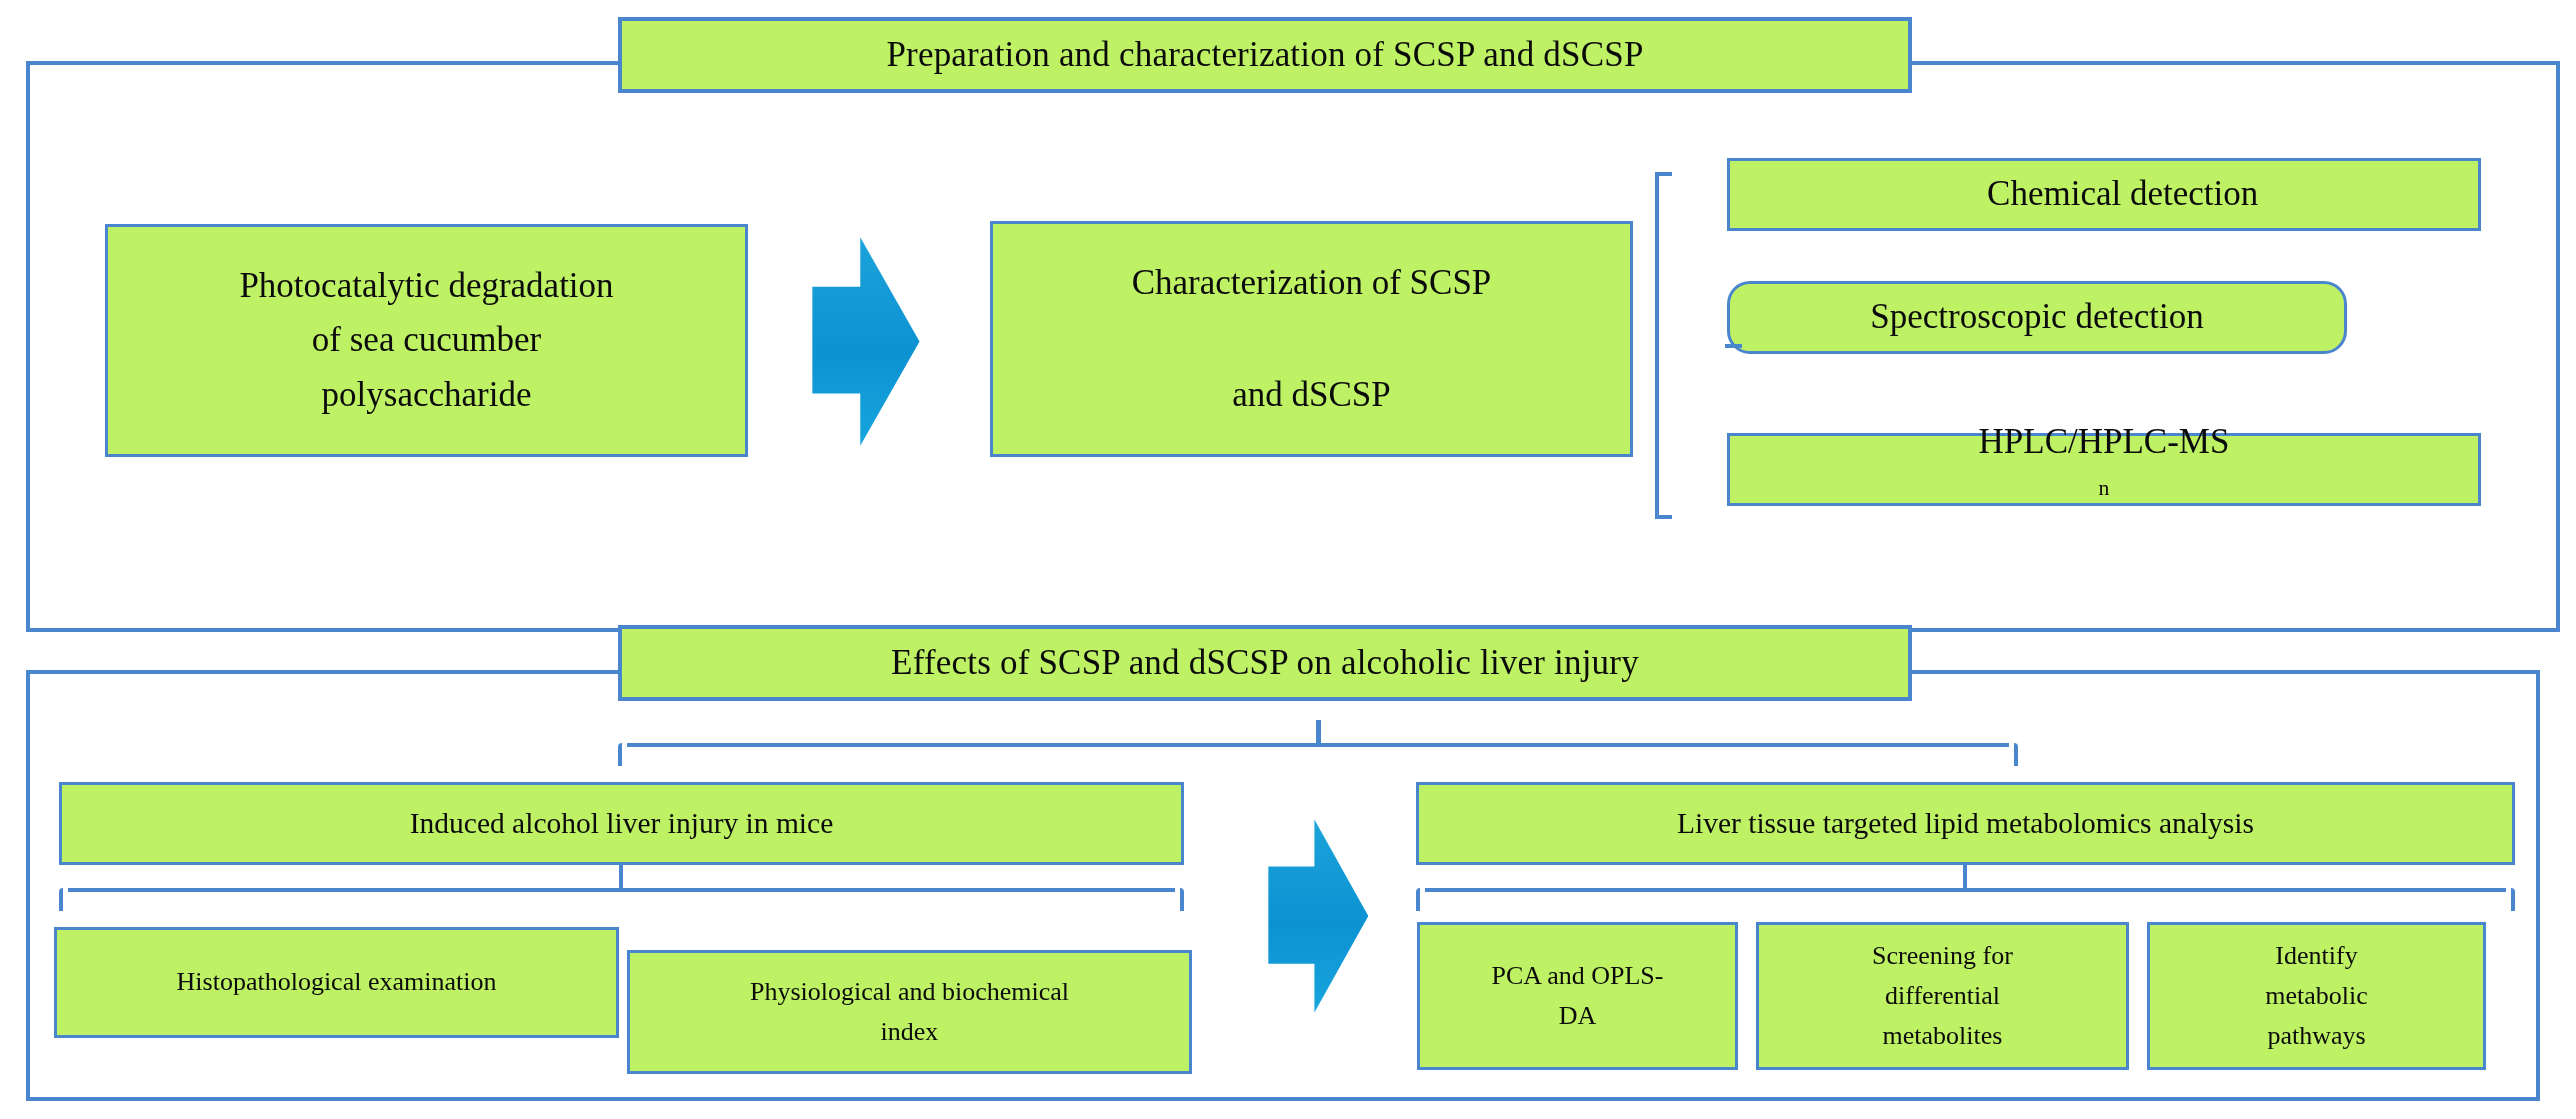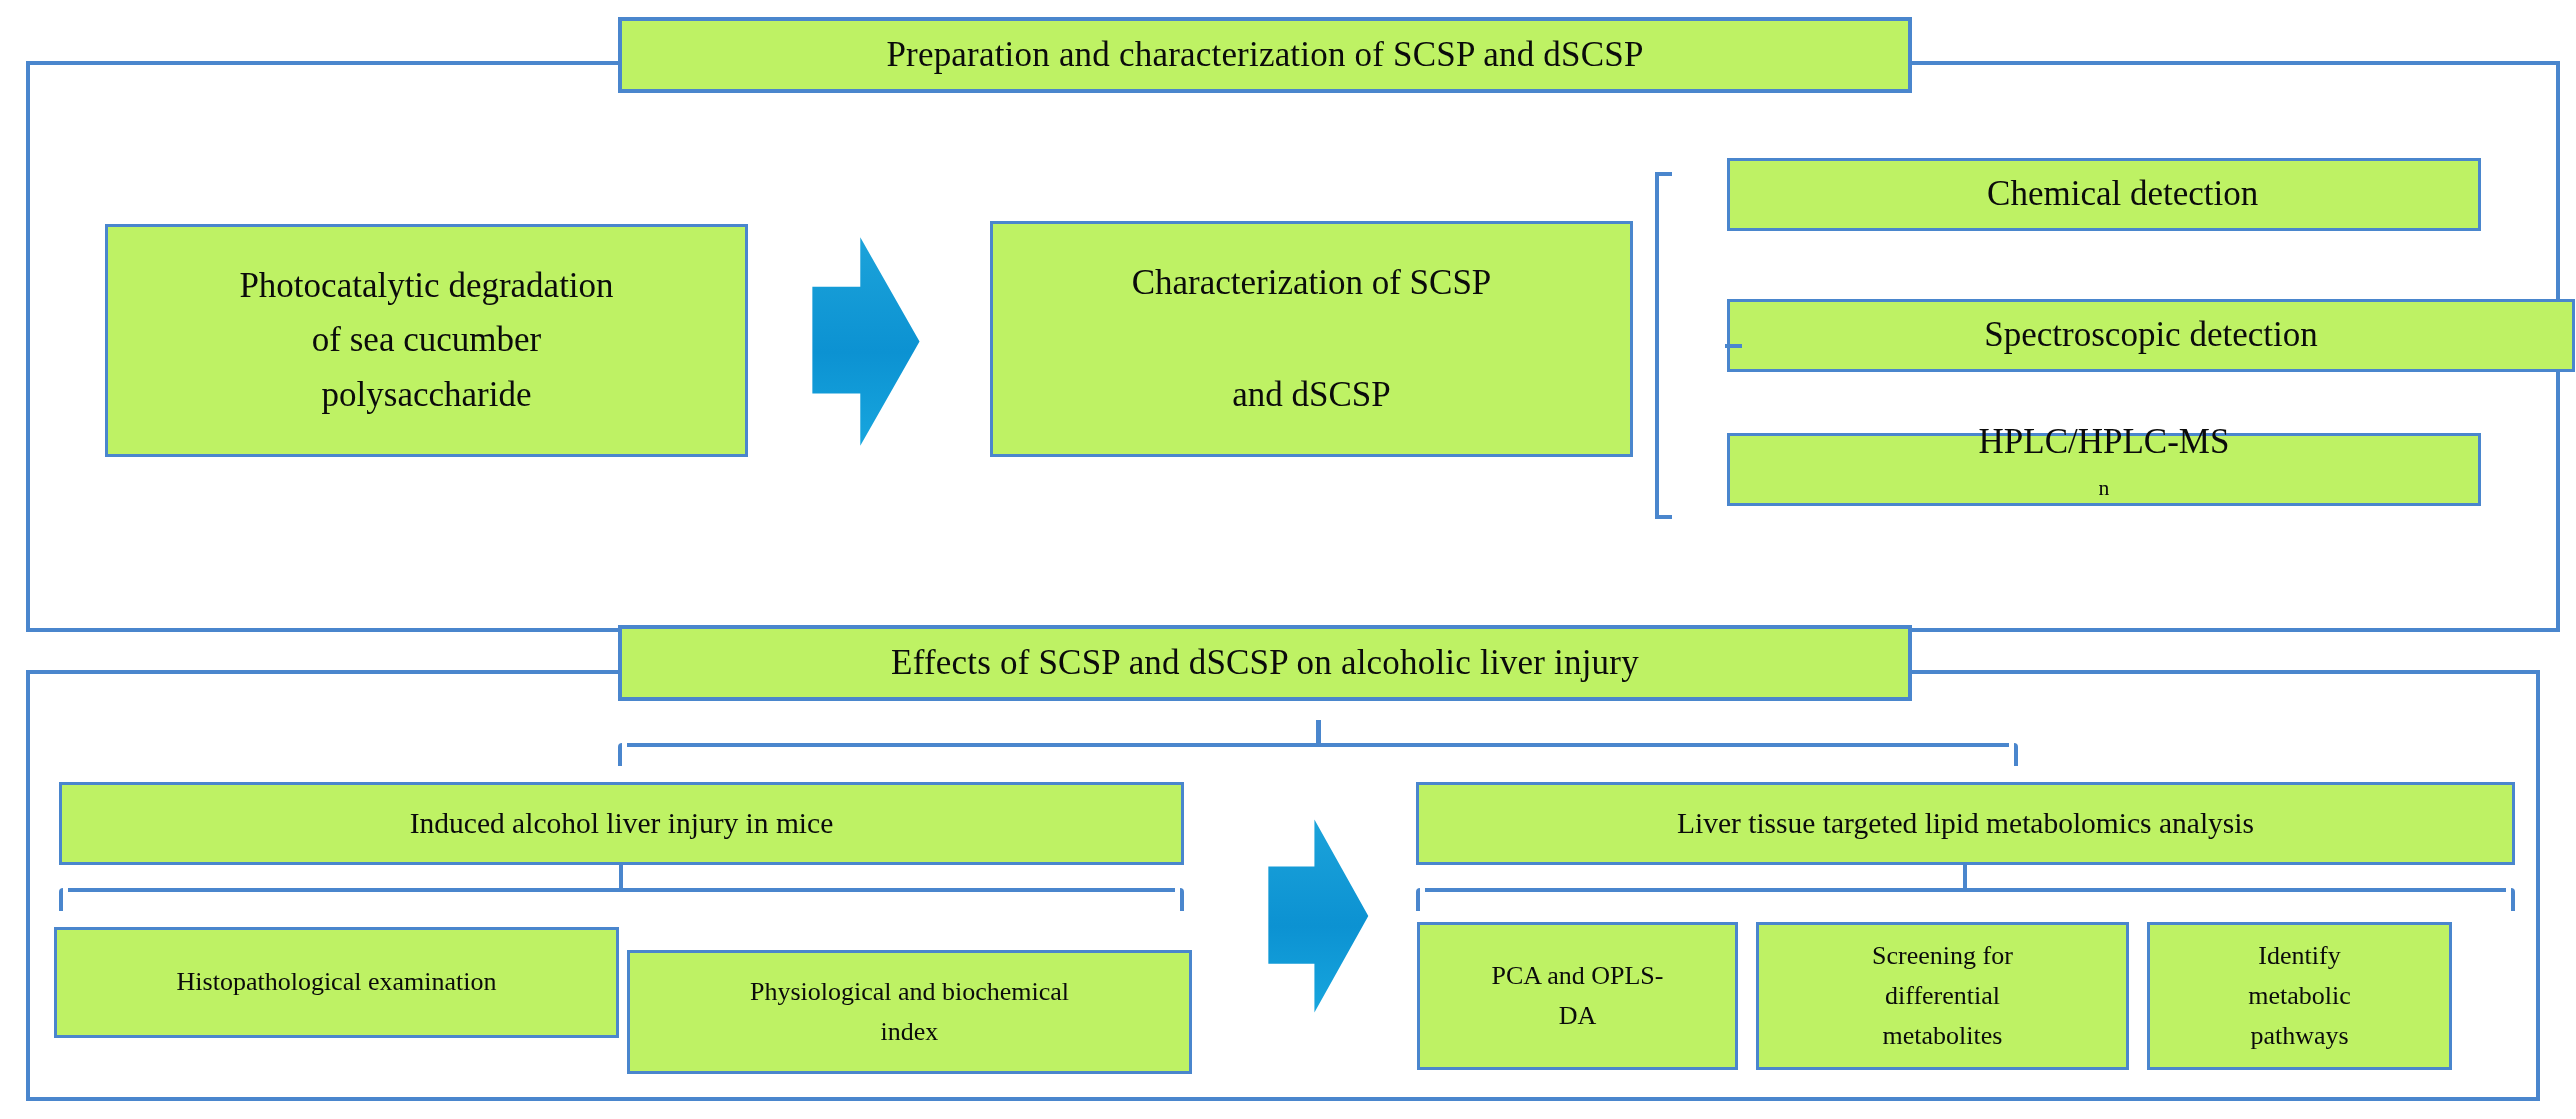--- a/index.html
+++ b/index.html
@@ -126,21 +126,21 @@
     <i class="arm spine"></i>
       <i class="arm top"></i>
       <i class="arm bot"></i>
       <i class="arm stem"></i>
   </div>
 
   <div class="abs box t-big" style="left:1727px; top:158px; width:754px; height:73px;padding-left:46px;">
     <span>Chemical detection</span>
   </div>
 
-  <div class="abs box t-big" style="left:1727px; top:299px; width:848px; height:73px;">
+  <div class="abs box t-big" style="left:1727px; top:281px; width:620px; height:73px;border-radius:23px;">
     <span>Spectroscopic  detection</span>
   </div>
 
   <div class="abs box t-big" style="left:1727px; top:433px; width:754px; height:73px;">
     <span><span>HPLC/HPLC-MS</span><sup>n</sup></span>
   </div>
 
   <div class="abs frame" style="left:26px; top:670px; width:2514px; height:431px;"></div>
 
   <div class="abs mask" style="left:618px; top:664px; width:1294px; height:19px;"></div>
@@ -206,20 +206,20 @@
     <span>PCA and OPLS-</span>
     <span>DA</span>
   </div>
 
   <div class="abs box t-small" style="left:1756px; top:922px; width:373px; height:148px; flex-direction:column;">
     <span>Screening  for</span>
     <span>differential</span>
     <span>metabolites</span>
   </div>
 
-  <div class="abs box t-small" style="left:2147px; top:922px; width:305px; height:148px; flex-direction:column;">
+  <div class="abs box t-small" style="left:2147px; top:922px; width:339px; height:148px; flex-direction:column;">
     <span>Identify</span>
     <span>metabolic</span>
     <span>pathways</span>
   </div>
 
 </div>
 
 
 </body></html>

